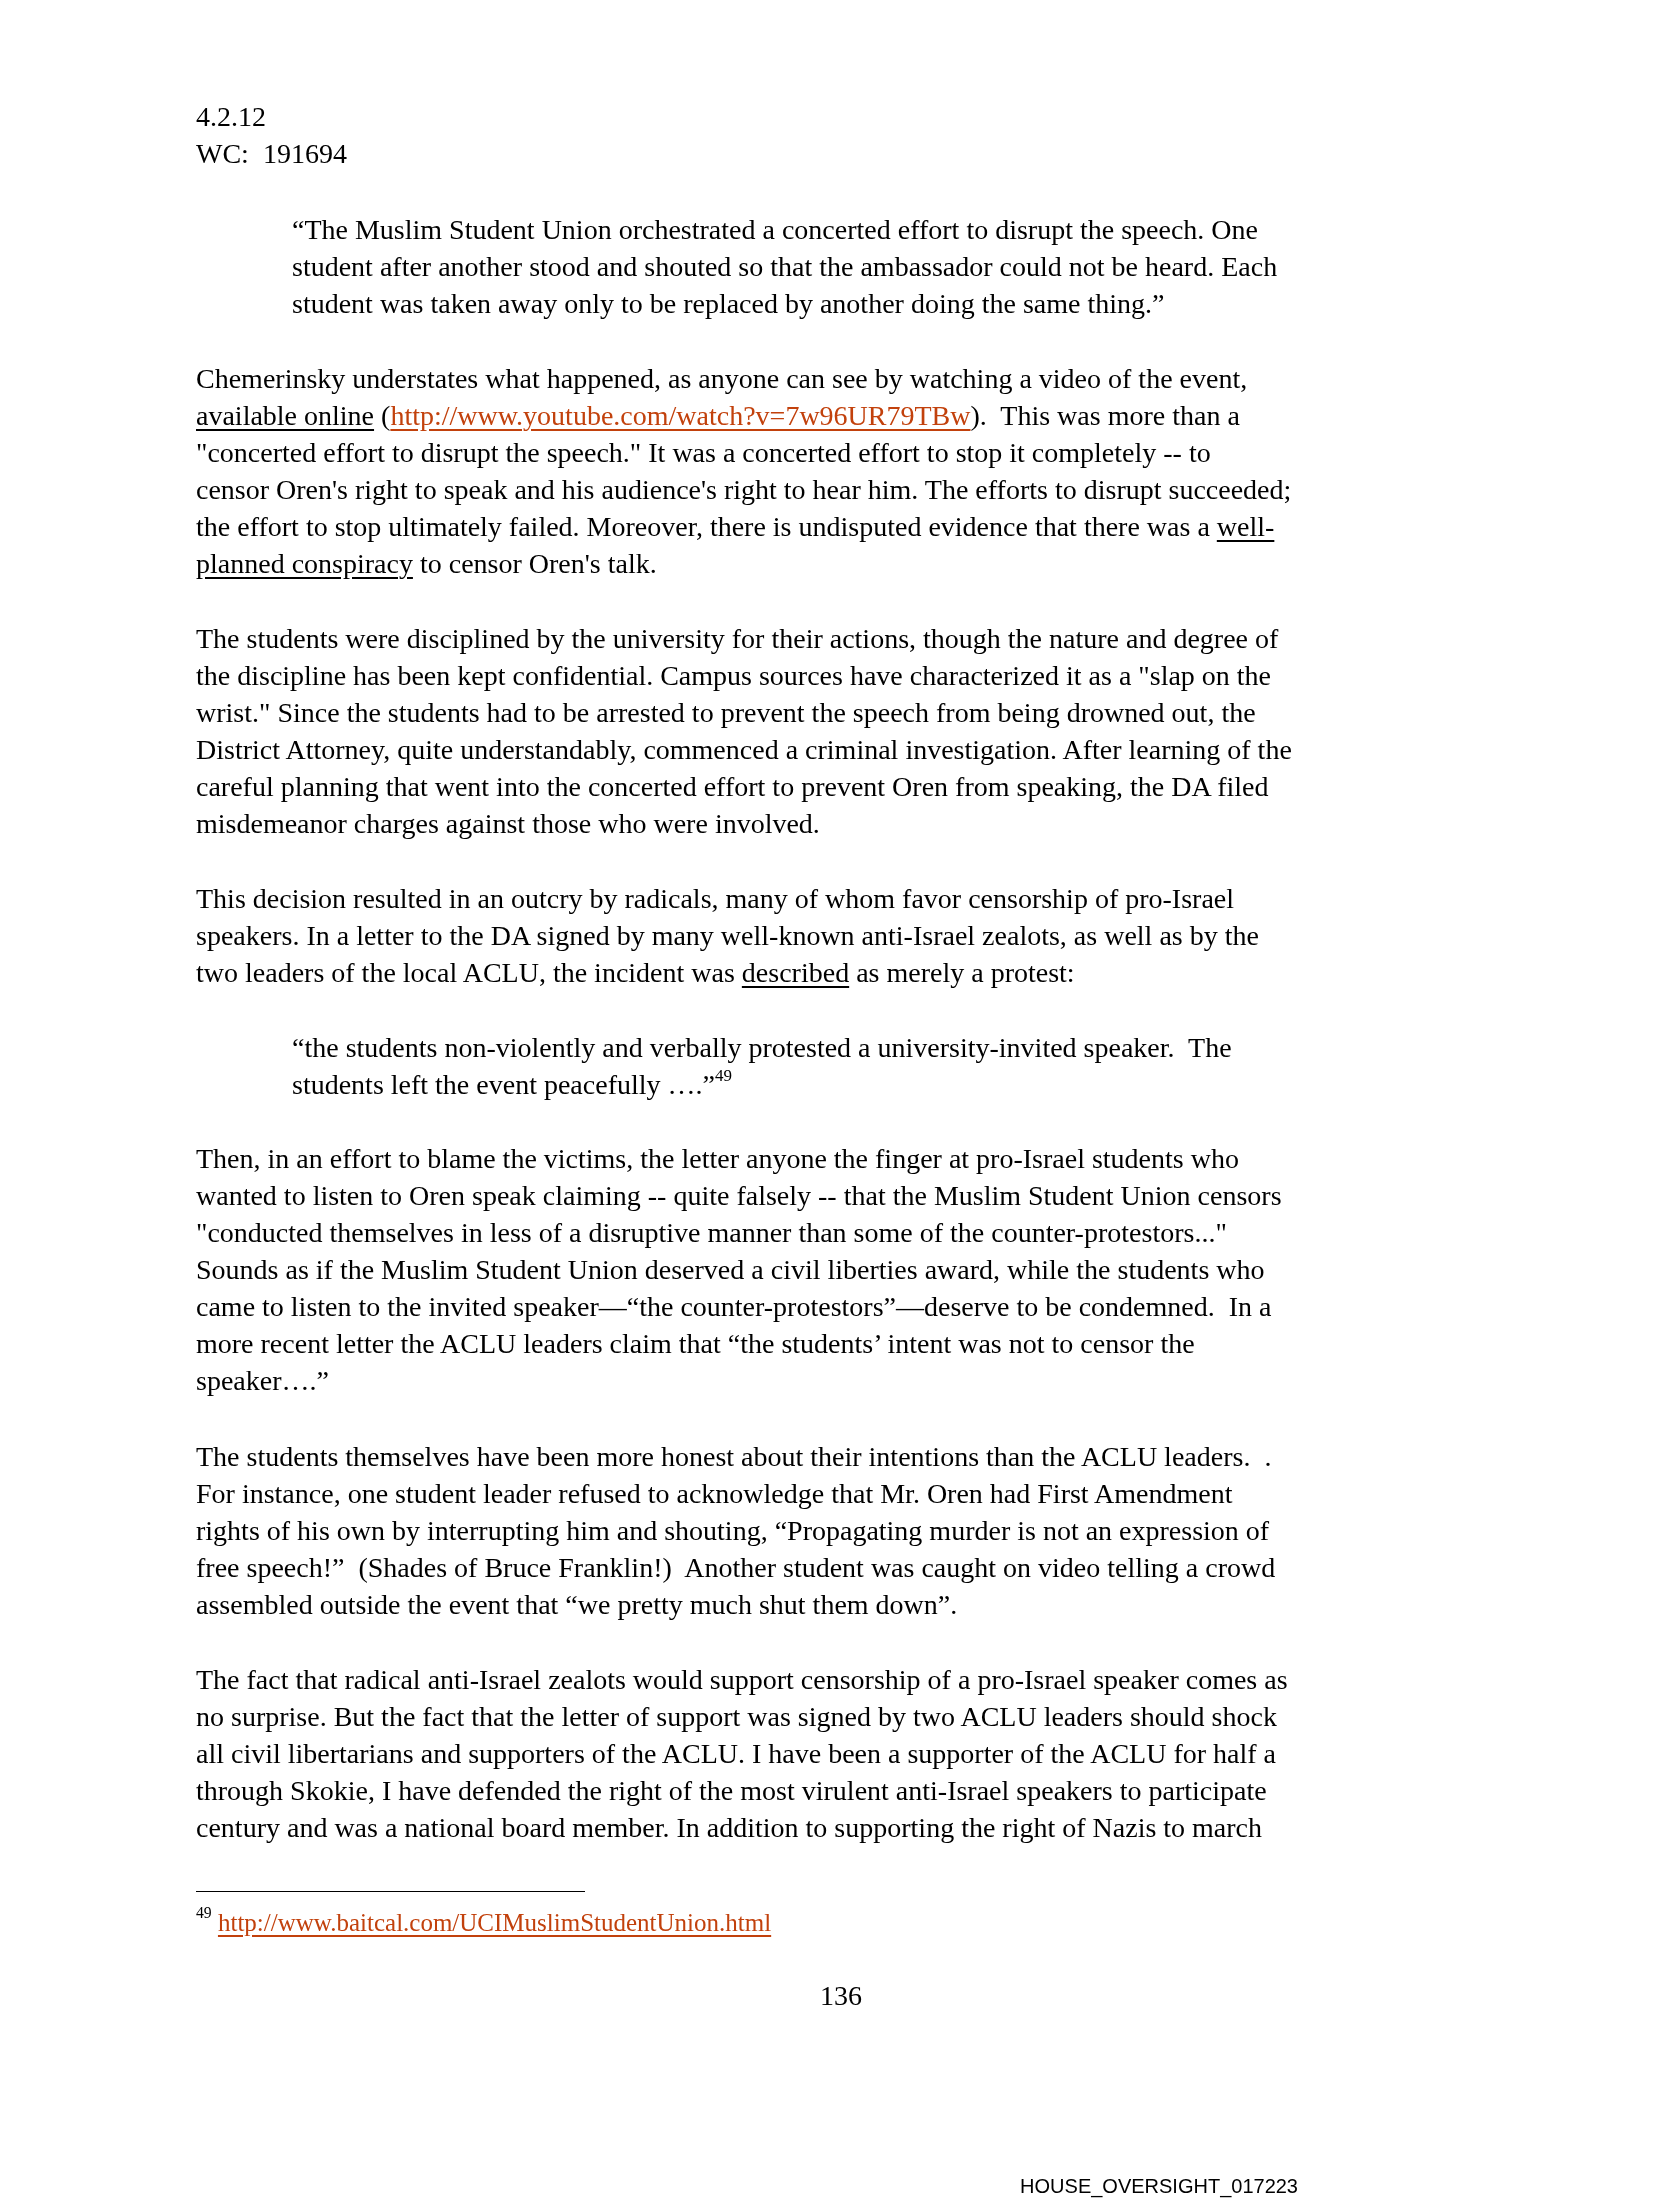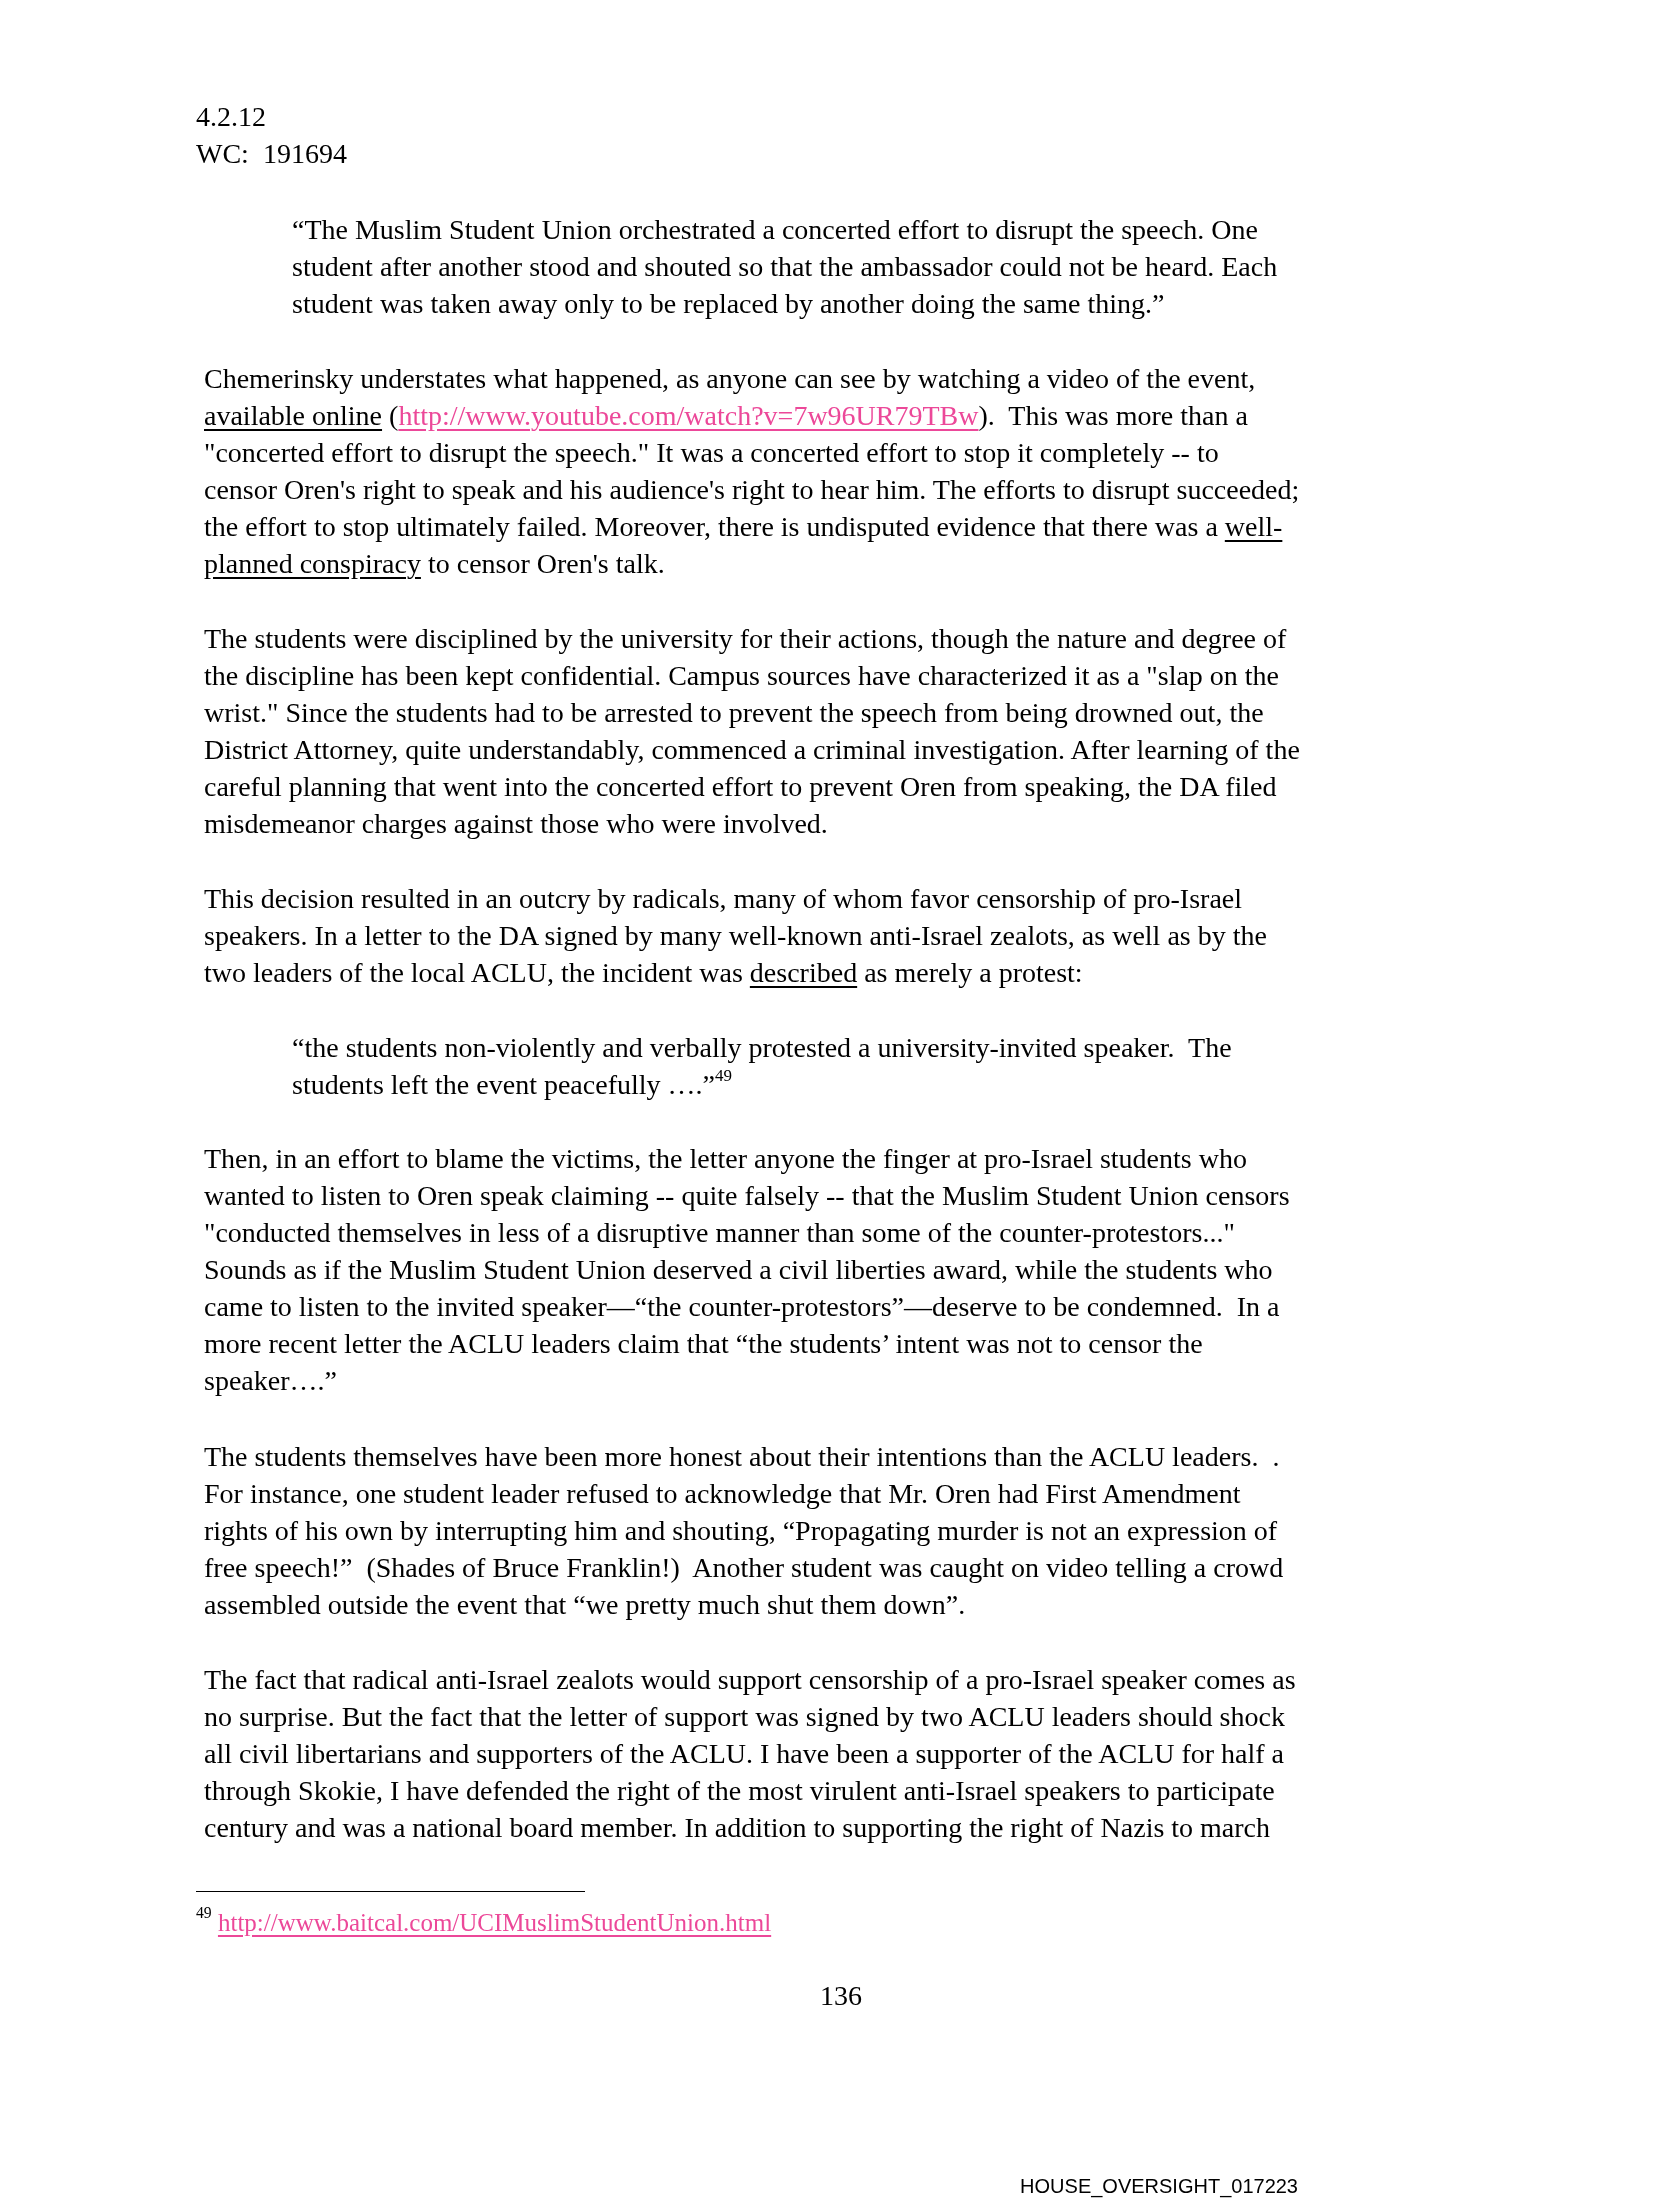--- a/index.html
+++ b/index.html
@@ -4,25 +4,25 @@
 <style>
   html, body { margin: 0; padding: 0; background: #ffffff; }
   body { width: 1669px; height: 2205px; position: relative; overflow: hidden; }
   .page {
     position: absolute; left: 0; top: 0; width: 1331px; height: 2205px;
     font-family: "Liberation Serif", "DejaVu Serif", serif;
     color: #000000; font-size: 28px; line-height: 37px;
   }
   .header { position: absolute; left: 196px; top: 98px; }
   .header div { white-space: pre; }
-  .block { position: absolute; left: 196px; width: 1270px; margin-left: 8px; }
+  .block { position: absolute; left: 196px; width: 1270px; }
   .line { white-space: pre; display: block; }
   .quote { position: absolute; left: 292px; width: 1178px; }
   .u { text-decoration: underline; text-underline-offset: 3.9px; text-decoration-thickness: 2px; }
-  .link { color: #ec4899; text-decoration: underline; text-underline-offset: 3.9px; text-decoration-thickness: 2px; }
+  .link { color: #c2410c; text-decoration: underline; text-underline-offset: 3.9px; text-decoration-thickness: 2px; }
   sup.fn { font-size: 17px; line-height: 0; position: relative; top: -2.6px; }
   .rule { position: absolute; left: 196px; top: 1891px; width: 389px; height: 1.3px; background: #000; }
   .footnote { position: absolute; left: 196px; top: 1900px; font-size: 25px; line-height: 33px; white-space: pre; }
   .footnote sup { font-size: 15.7px; position: relative; top: -3.9px; }
   .pagenum { position: absolute; left: 820px; top: 1977px; font-size: 28px; }
   .bates {
     position: absolute; right: 33px; top: 2168px;
     font-family: "Liberation Sans", "DejaVu Sans", sans-serif; font-size: 20px; letter-spacing: 0px;
   }
 </style>

